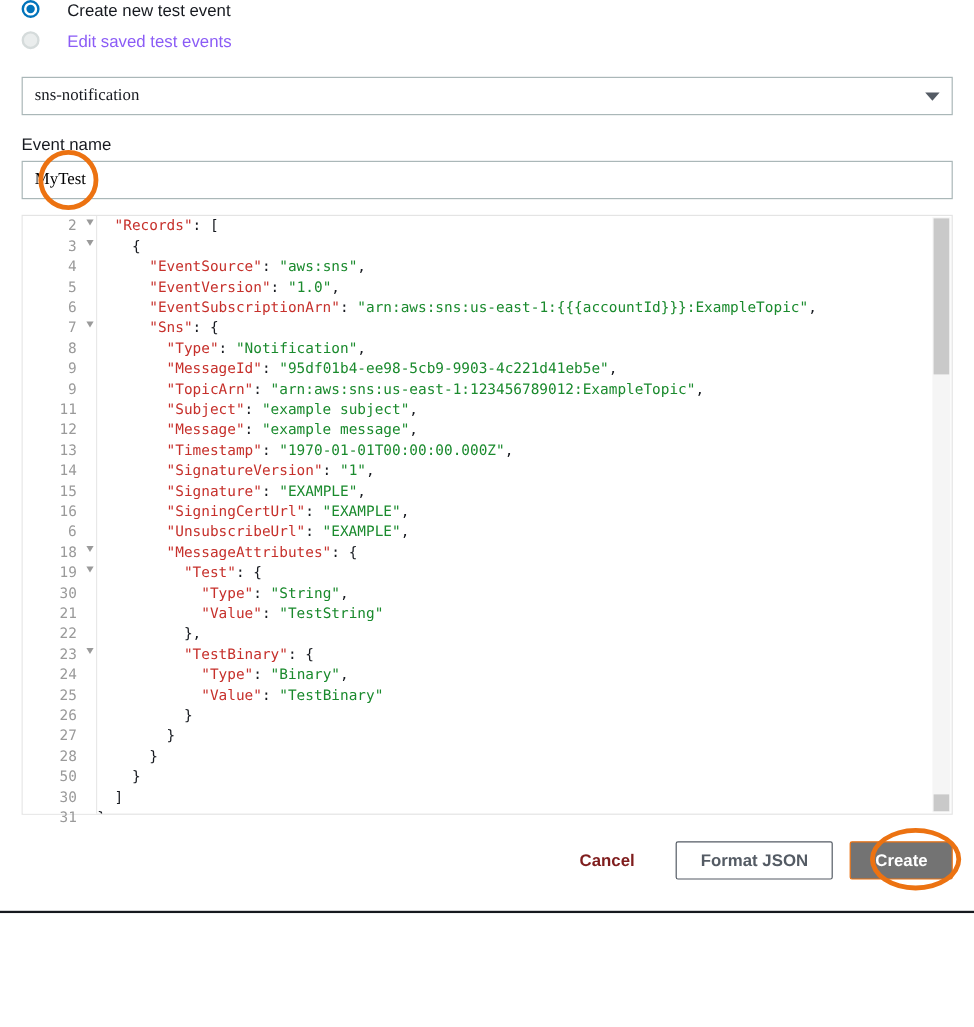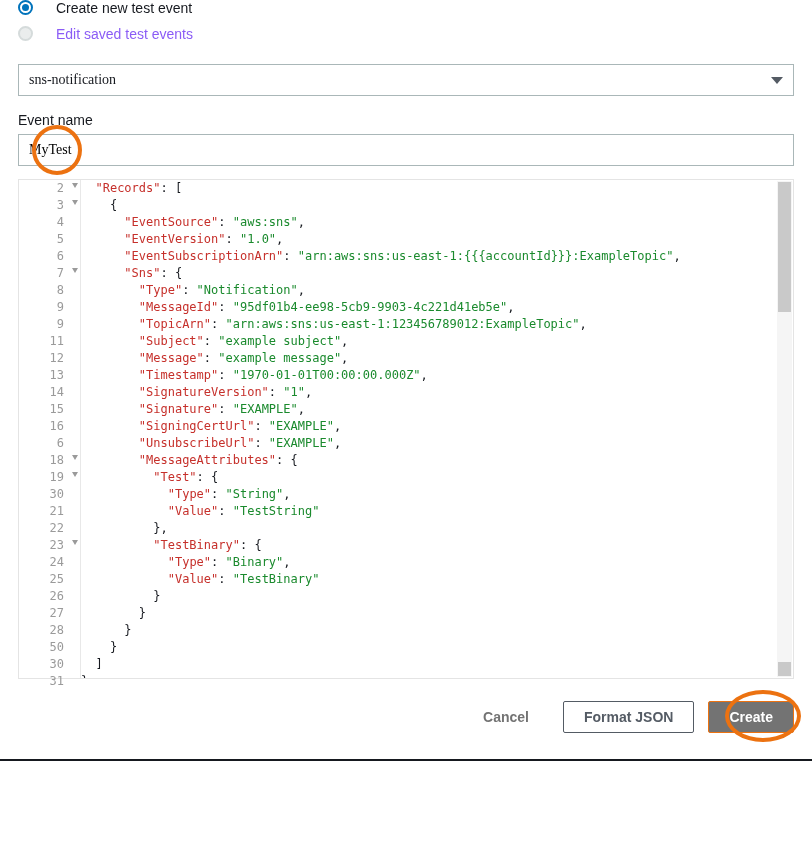--- a/index.html
+++ b/index.html
@@ -25,21 +25,21 @@
   .code { flex: 1; font-family: Consolas, Menlo, monospace; font-size: 12px; line-height: 17px; white-space: pre; overflow: hidden; padding-left: 0; }
   .code .c-row { height: 17px; }
   .tk-key { color: #c6302b; }
   .tk-str { color: #1a8a2d; }
   .tk-punc { color: #16191f; }
   .scrollbar { position: absolute; right: 1px; top: 1px; bottom: 1px; width: 15px; background: #f5f5f5; }
   .scrollbar .thumb { position: absolute; left: 1px; right: 1px; top: 1px; height: 130px; background: #c9c9c9; }
   .scrollbar .thumb2 { position: absolute; left: 1px; right: 1px; bottom: 1px; height: 14px; background: #c9c9c9; }
   .footer { display: flex; justify-content: flex-end; align-items: center; gap: 14px; padding: 22px 18px 26px 18px; position: relative; }
   .btn { height: 32px; padding: 0 20px; font-size: 14px; font-weight: 700; border: none; background: transparent; cursor: pointer; display: inline-flex; align-items: center; justify-content: center; border-radius: 2px; }
-  .btn.link { color: #737373; }
+  .btn.link { color: #7f1d1d; }
   .btn.outline { border: 1px solid #545b64; color: #545b64; background: #ffffff; }
   .btn.primary { background: #737373; color: #ffffff; border: 1px solid #ec7211; }
   .highlight-circle2 { position: absolute; right: 11px; top: 11px; width: 76px; height: 52px; border: 4px solid #ec7211; border-radius: 50%/50%; pointer-events: none; }
   .hr { border: none; border-top: 2px solid #16191f; margin: 0; }
 </style>
 </head>
 <body>
 
 <div class="wrap">
 

